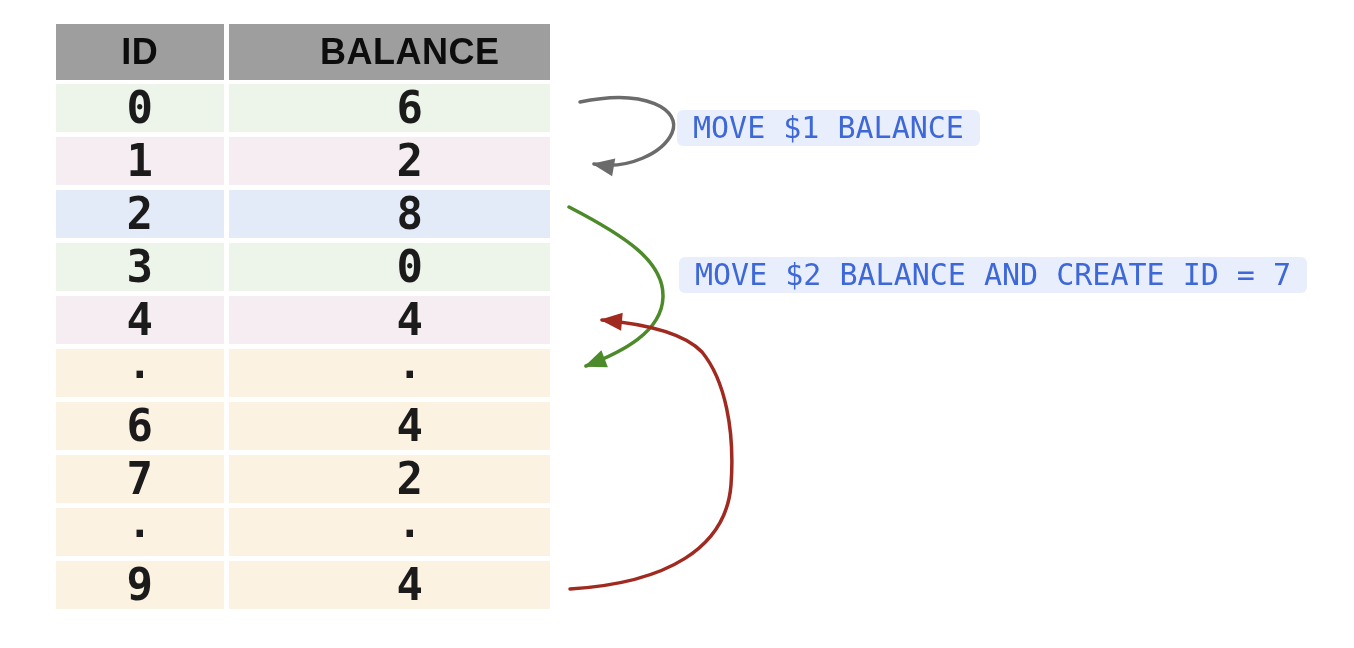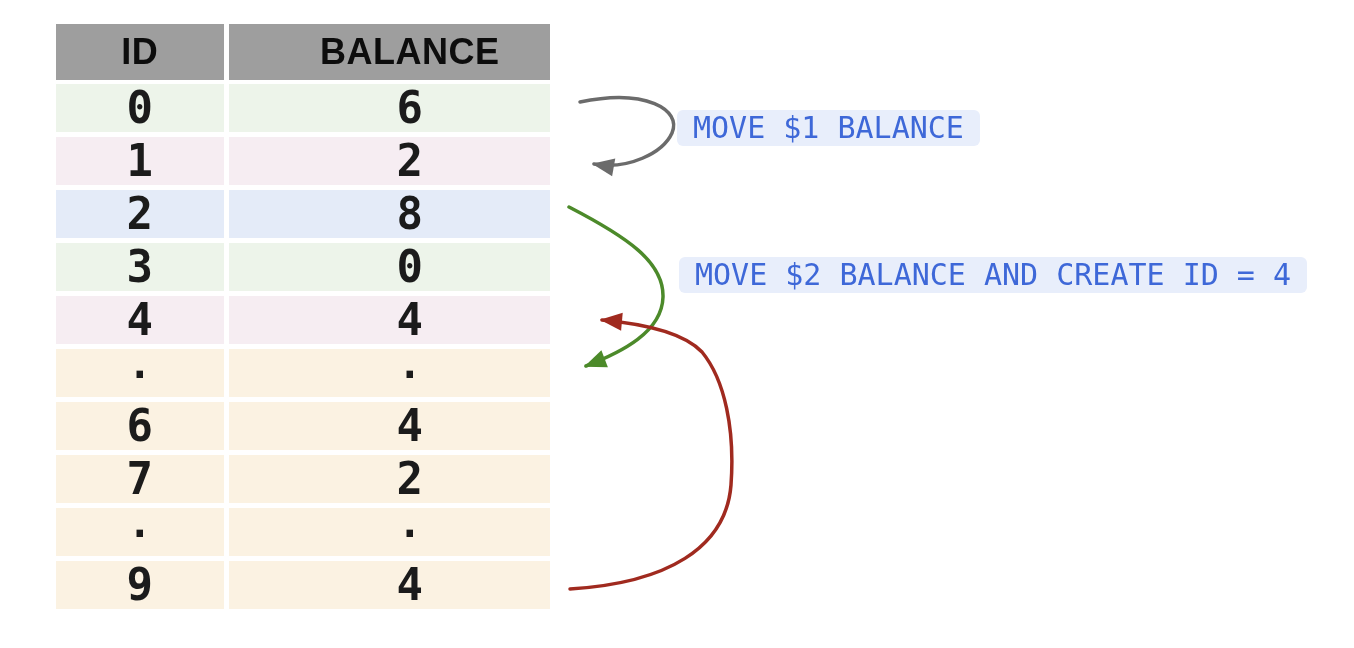--- a/index.html
+++ b/index.html
@@ -165,15 +165,15 @@
       <marker id="head-red" markerUnits="userSpaceOnUse" markerWidth="26" markerHeight="22" refX="22" refY="11" orient="auto">
         <path d="M2,2 L24,11 L2,20 Z" fill="#a02a1f"></path>
       </marker>
     </defs>
     <path class="shaft" d="M 568 102 C 634 88, 670 110, 660 133 C 651 153, 616 170, 582 164" stroke="#6b6b6b" marker-end="url(#head-gray)"></path>
     <path class="shaft" d="M 557 207 C 615 237, 652 262, 651 297 C 650 332, 610 352, 574 366" stroke="#4c8a2a" marker-end="url(#head-green)"></path>
     <path class="shaft" d="M 558 589 C 655 583, 714 548, 719 485 C 723 430, 713 380, 690 352 C 672 333, 634 324, 590 320" stroke="#a02a1f" marker-end="url(#head-red)"></path>
   </svg>
 
   <div class="chip" id="chip-move1">MOVE $1 BALANCE</div>
-  <div class="chip" id="chip-move2">MOVE $2 BALANCE AND CREATE ID = 4</div>
+  <div class="chip" id="chip-move2">MOVE $2 BALANCE AND CREATE ID = 7</div>
 
 </div>
 
 </body></html>

